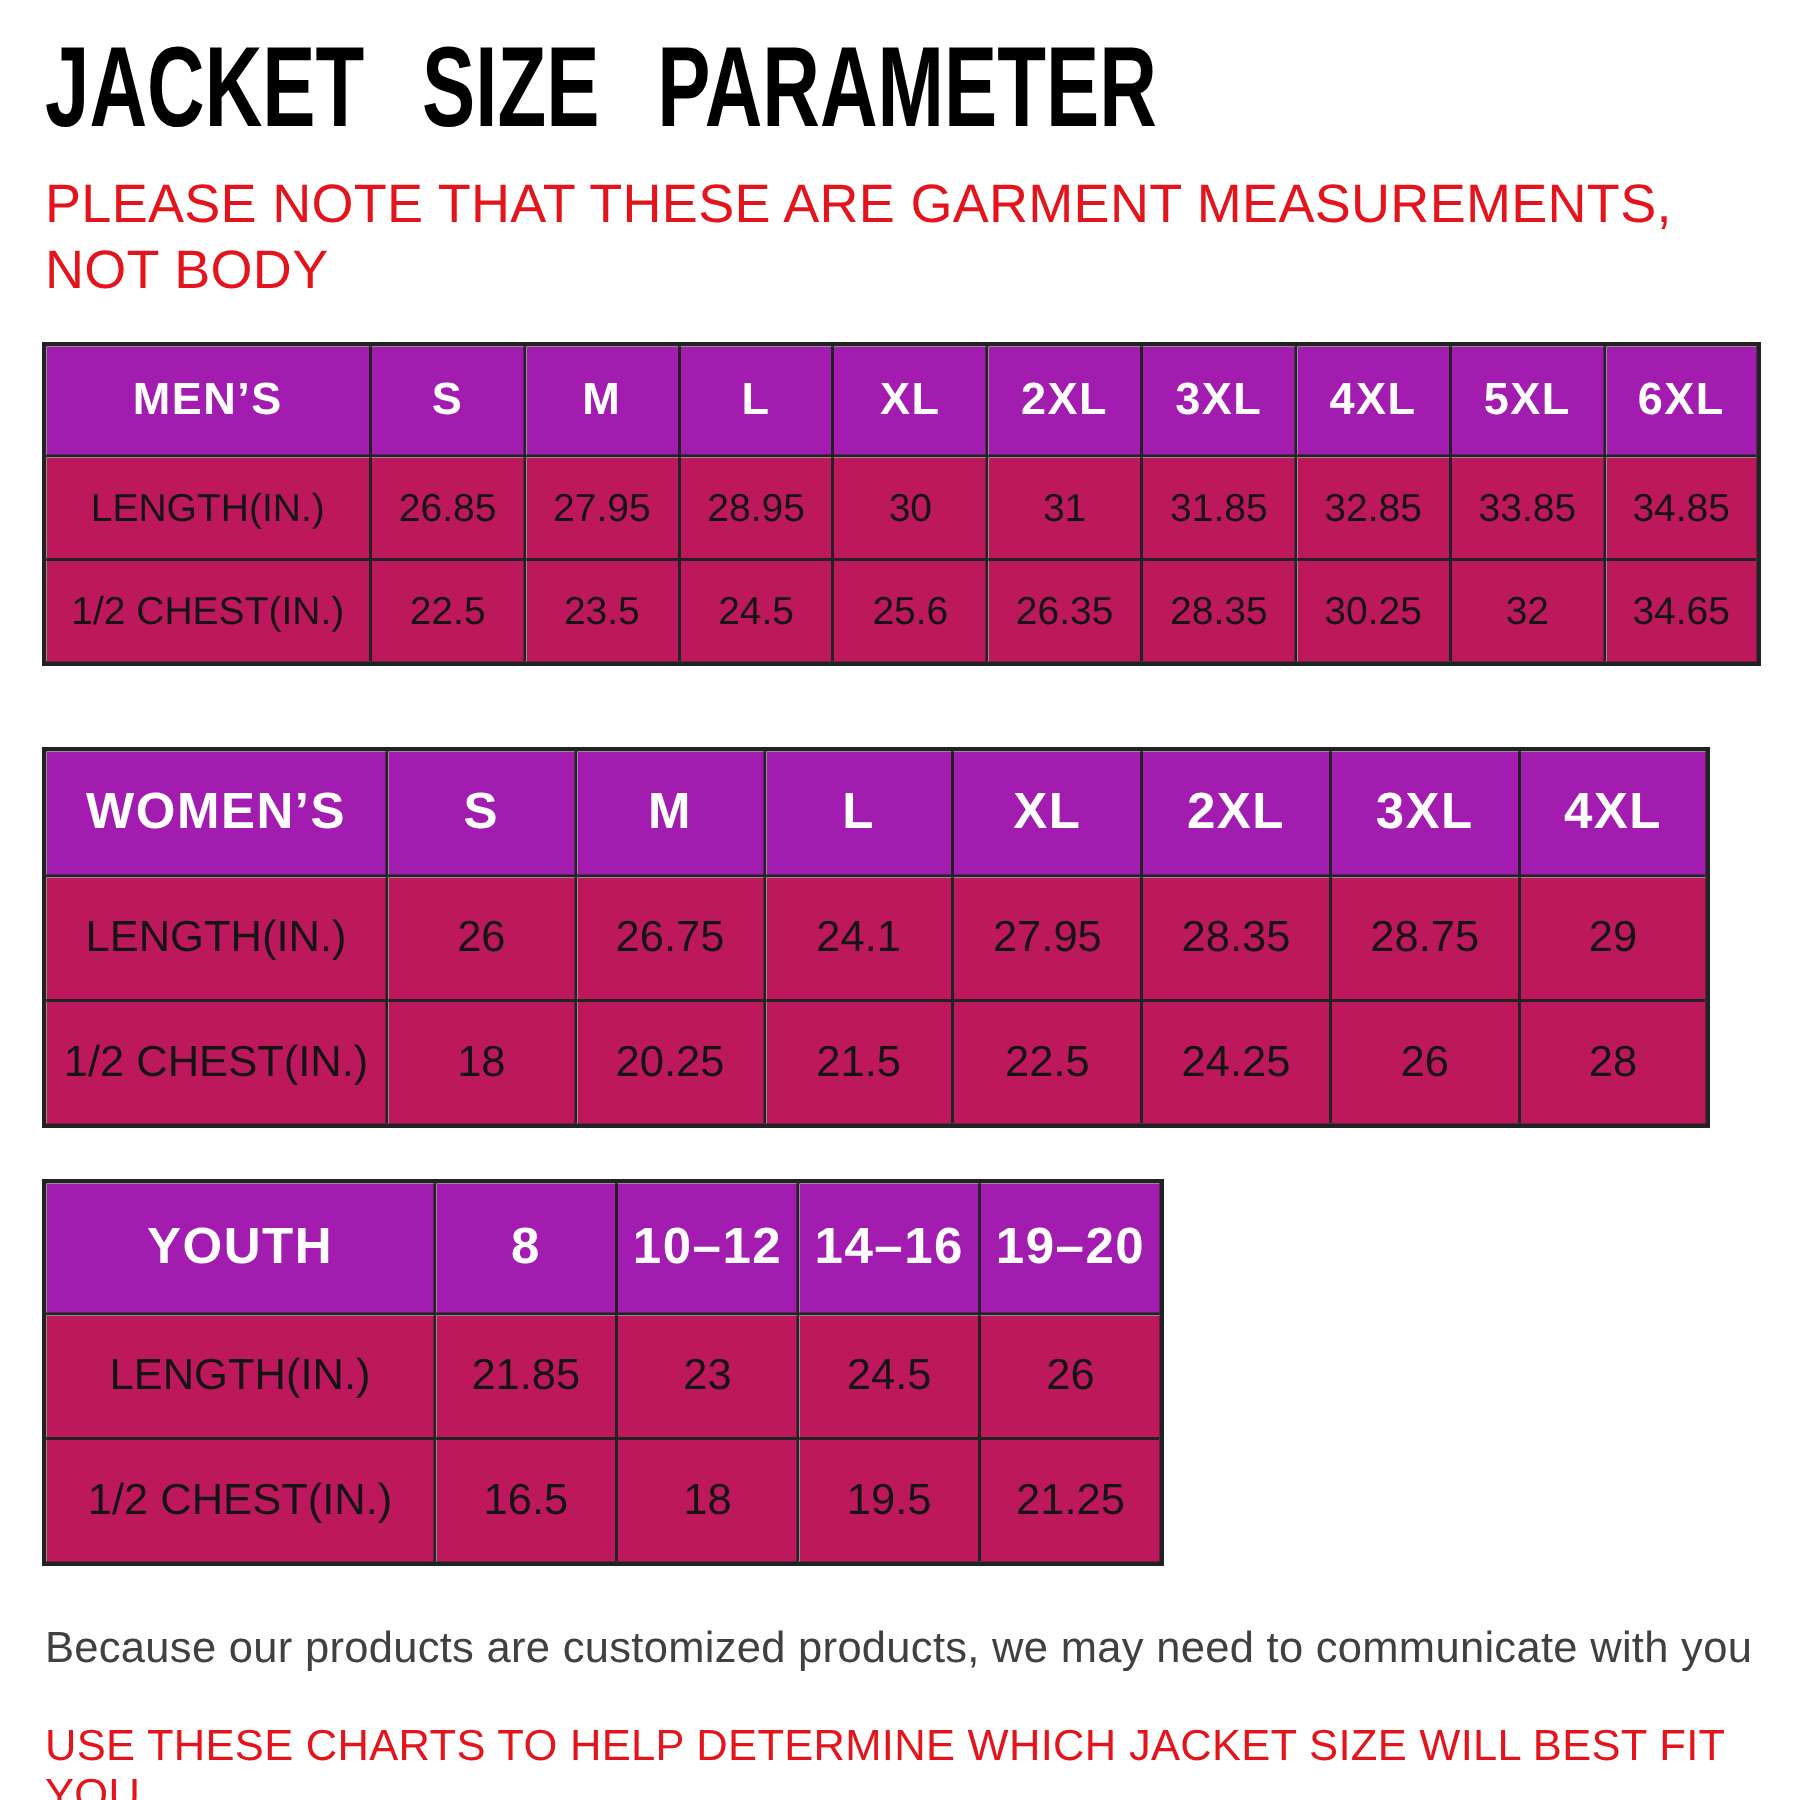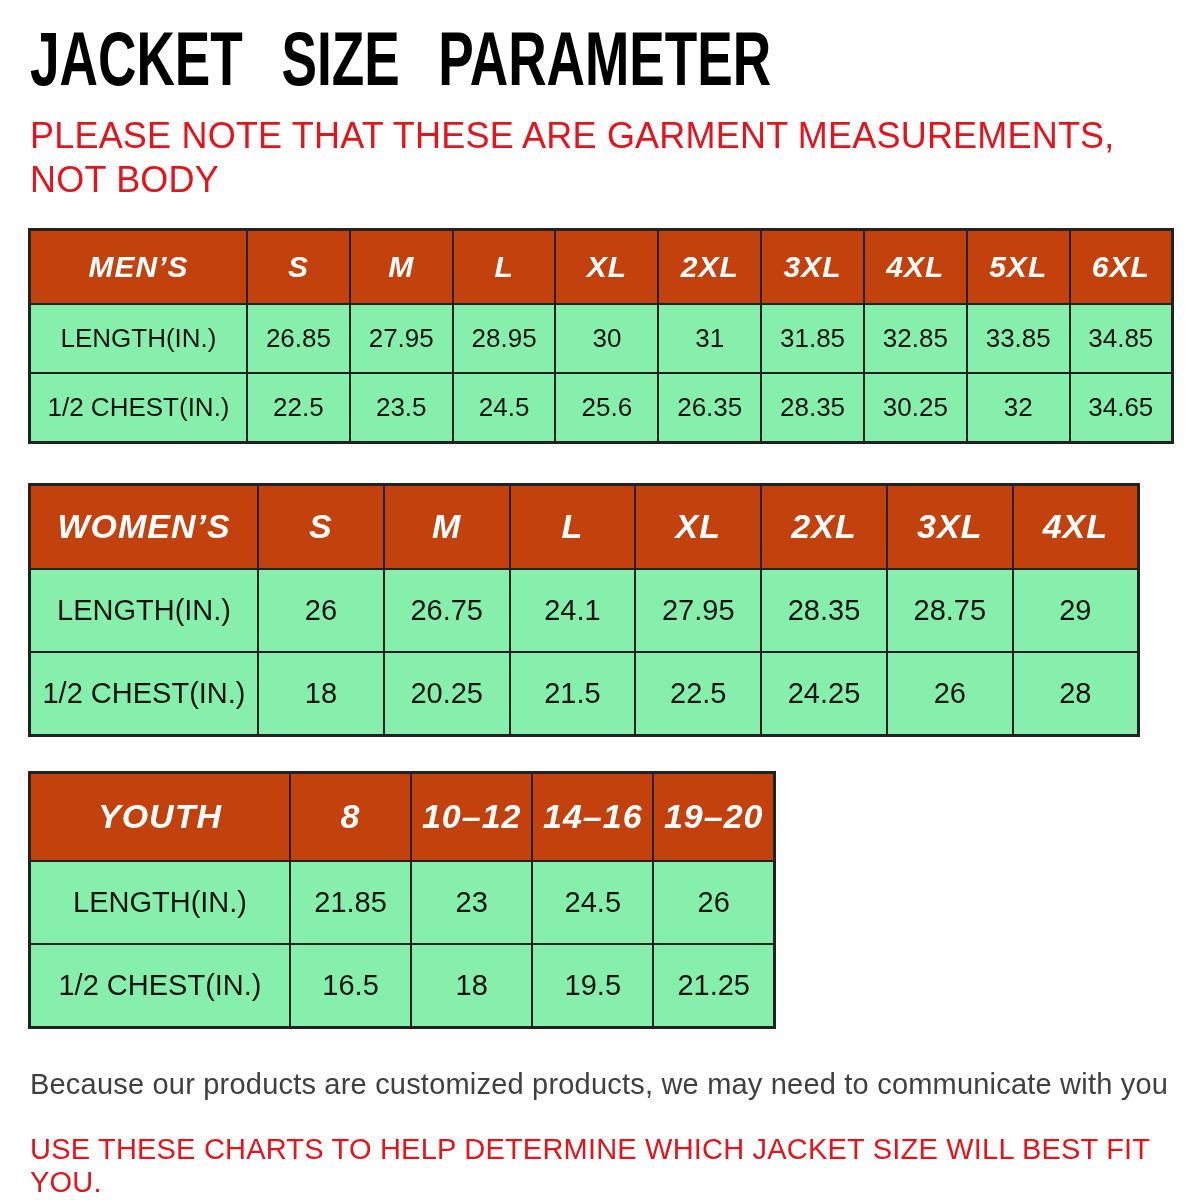--- a/index.html
+++ b/index.html
@@ -44,36 +44,35 @@
     border: 3px solid #222222;
   }
   .size-table th, .size-table td {
     border: 2px solid #222222;
     text-align: center;
     vertical-align: middle;
     padding: 0;
     overflow: hidden;
   }
   .size-table thead th {
-    background: #c2410c;
+    background: #a21caf;
     color: #ffffff;
     font-weight: bold;
     letter-spacing: 1px;
-    font-style: italic;
-  }
-  .size-table td { color: #141414; background: #86efac; }
+  }
+  .size-table td { color: #141414; background: #be185d; }
 
   
   .mens  { width: 1146px; margin-top: 26px; }
   .mens thead th { height: 72px; font-size: 30px; }
   .mens td { height: 67px; font-size: 26px; }
   .mens .col-label { width: 215px; }
 
   
-  .womens { width: 1112px; margin-top: 39px; }
+  .womens { width: 1112px; margin-top: 54px; }
   .womens thead th { height: 82px; font-size: 34px; }
   .womens td { height: 81px; font-size: 29px; }
   .womens .col-label { width: 226px; }
 
   
   .youth { width: 748px; margin-top: 34px; padding-left: 18px; }
   .youth thead th { height: 86px; font-size: 34px; }
   .youth td { height: 81px; font-size: 29px; }
   .youth .col-label { width: 258px; }
 

